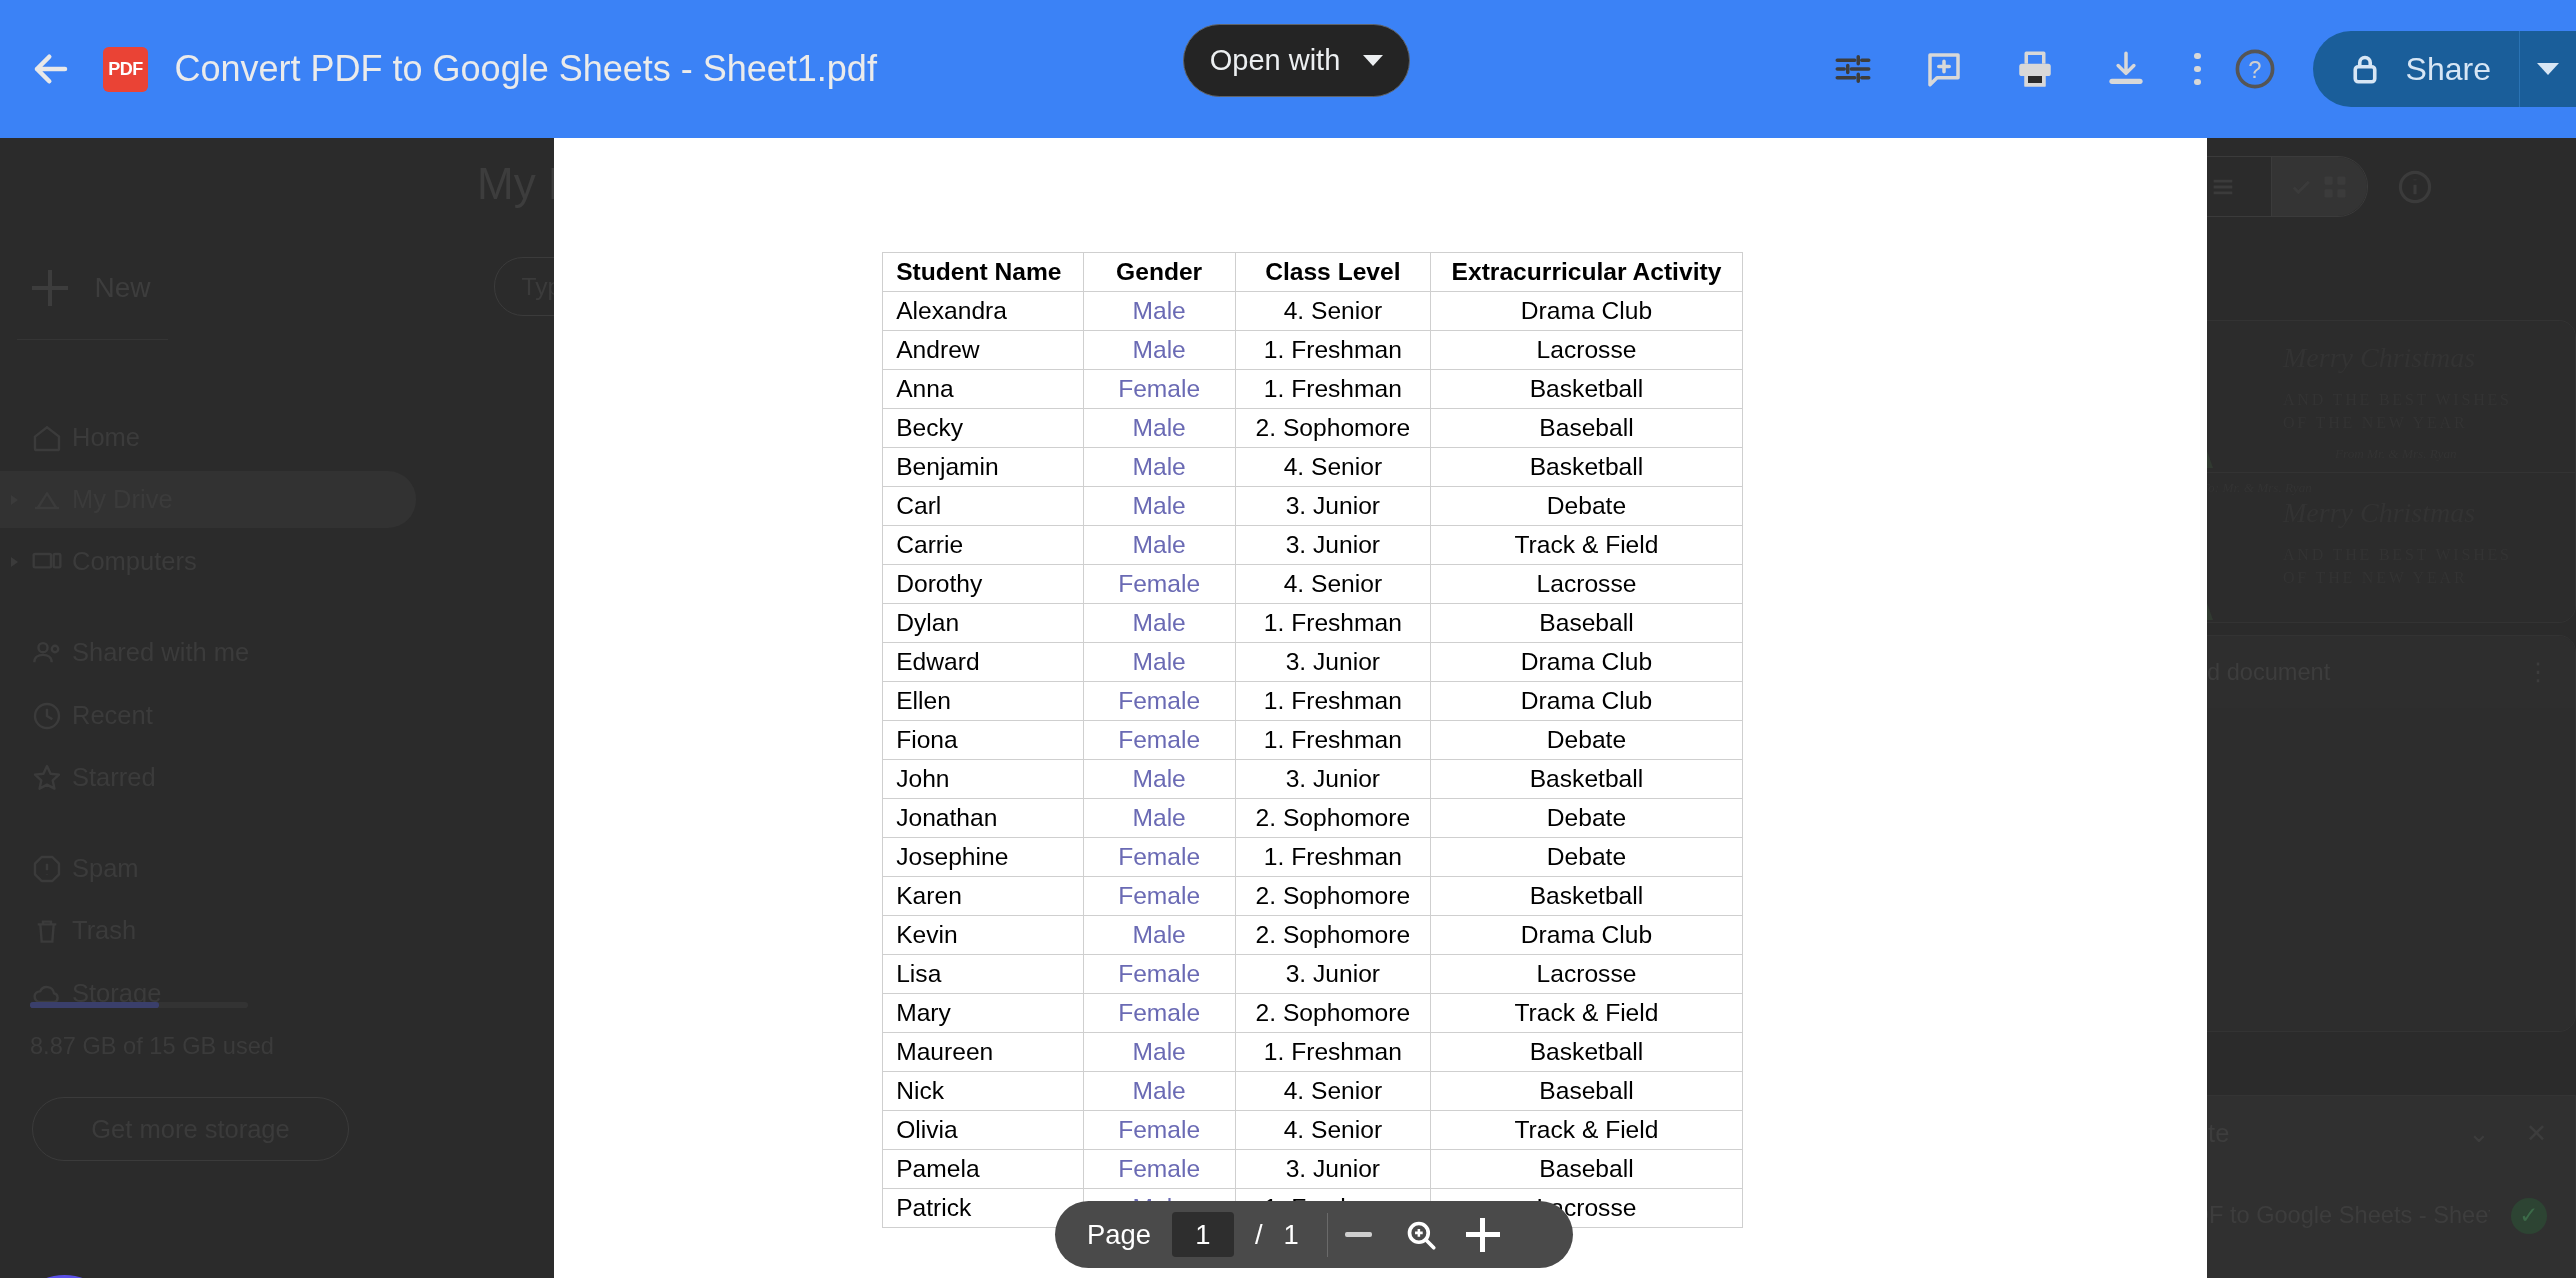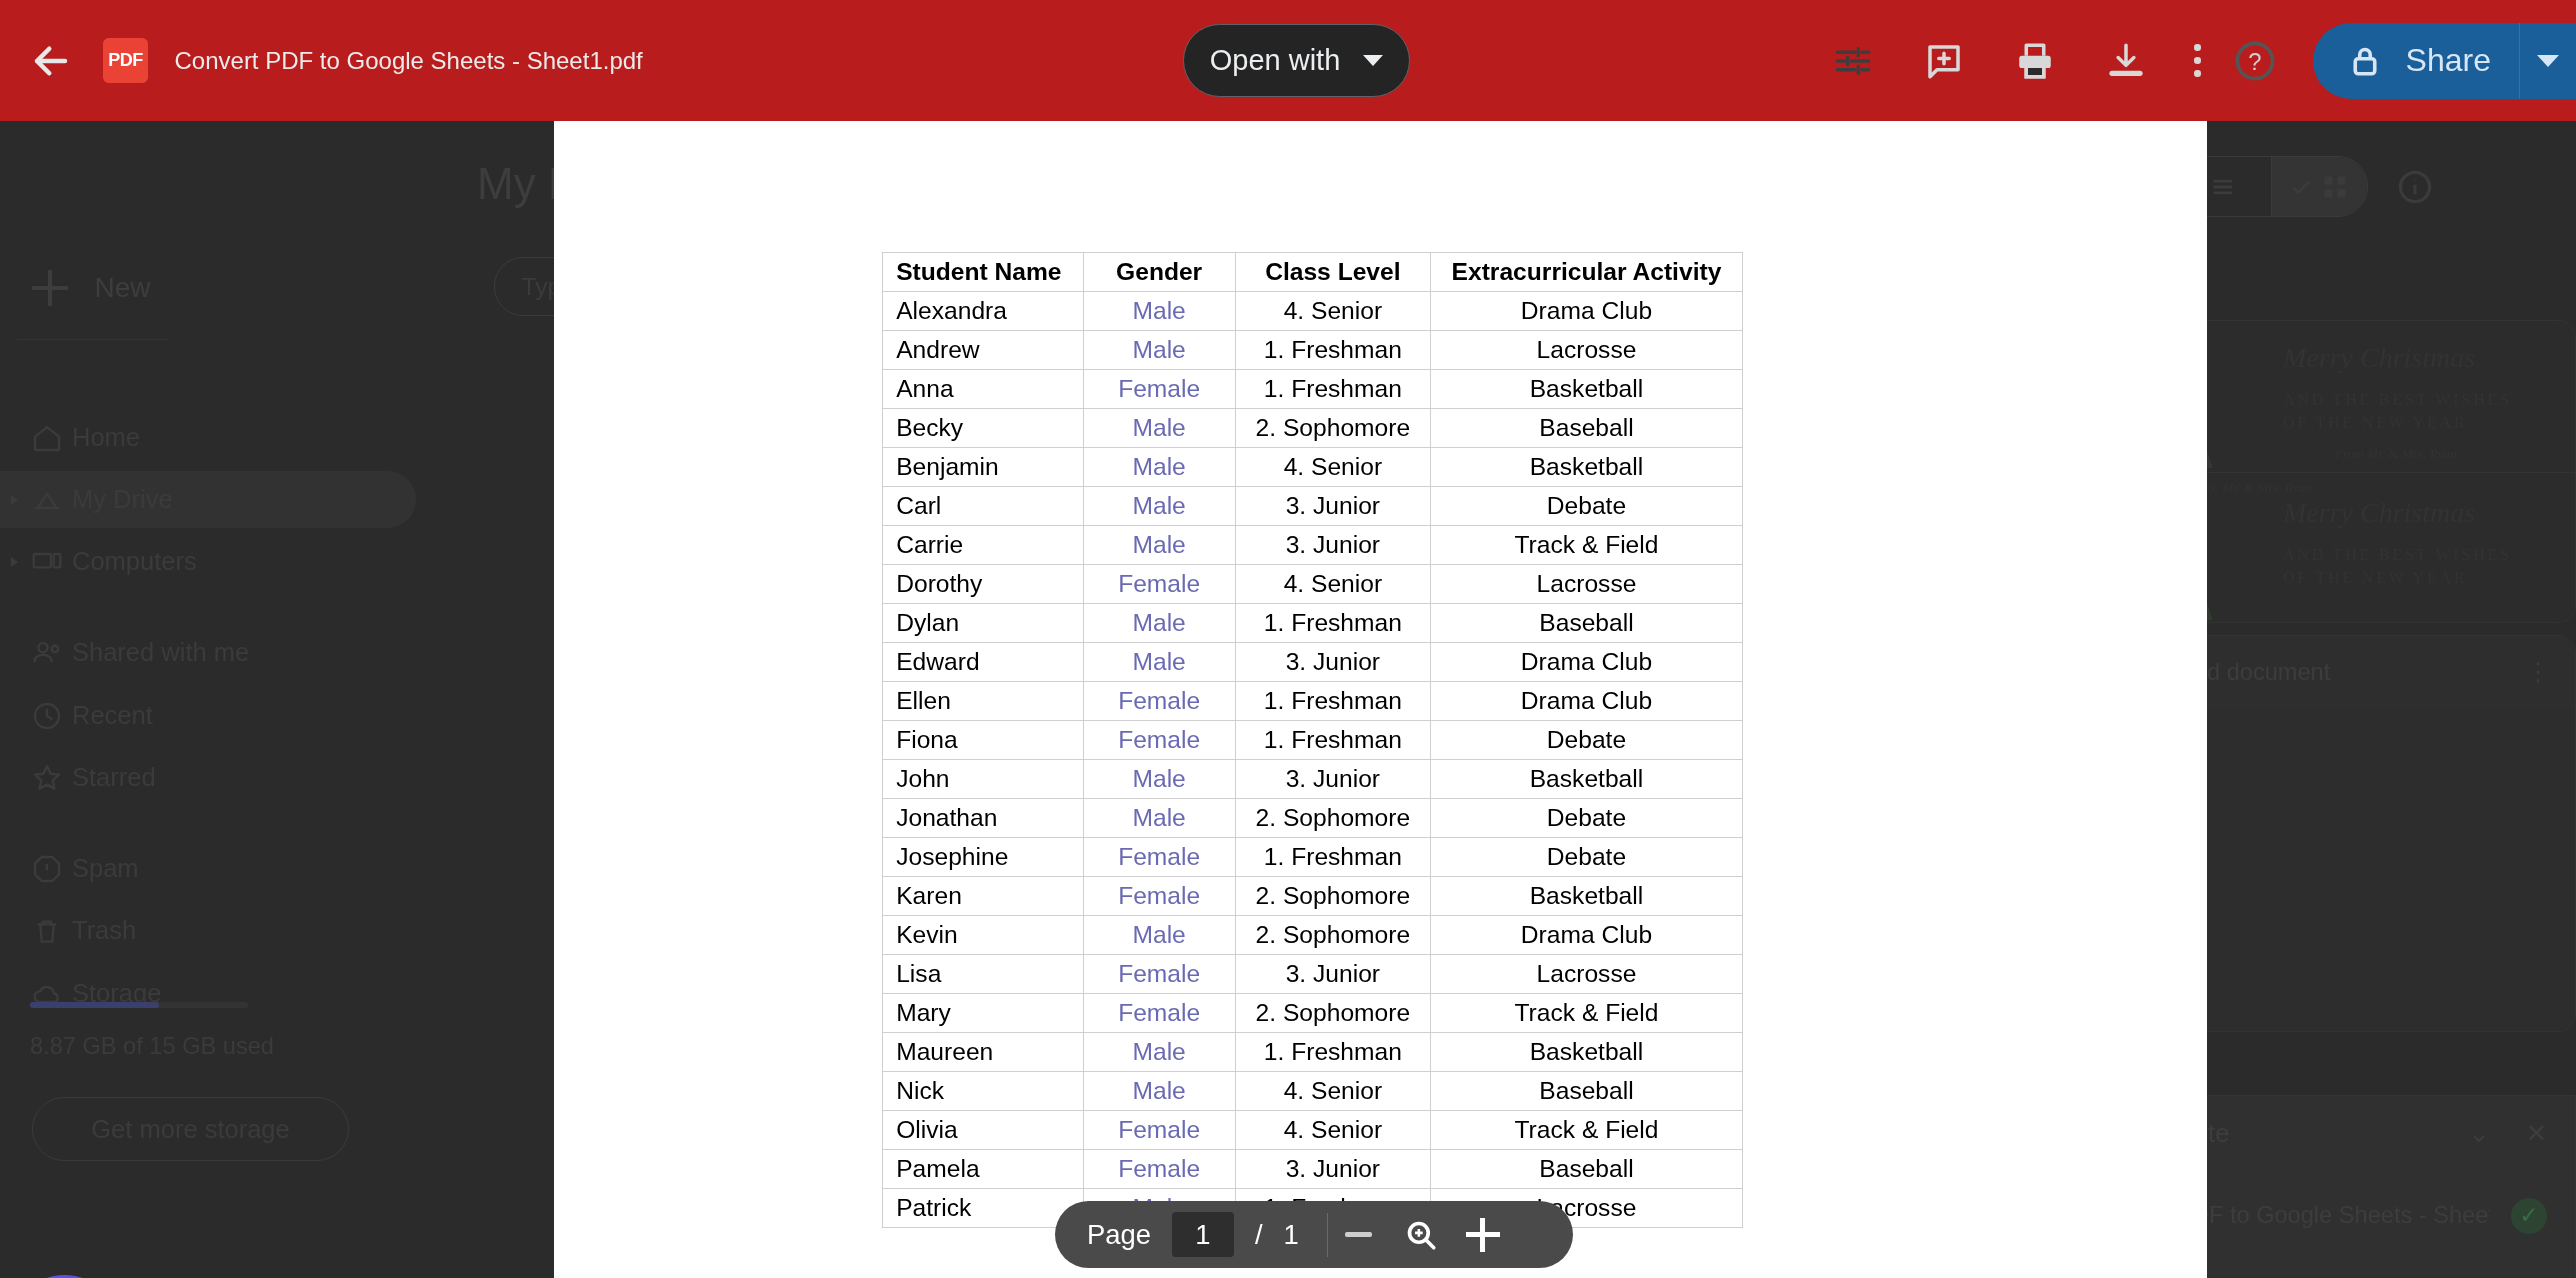--- a/index.html
+++ b/index.html
@@ -106,31 +106,31 @@
   .bg-toast .row2 .fn { color: #3d3d3d; font-size: 23.6px; white-space: nowrap; overflow: hidden; }
   .bg-toast .row2 .chk {
     margin-left: auto; width: 36px; height: 36px; border-radius: 18px;
     background: #2d4433; display: flex; align-items: center; justify-content: center;
     color: #3c6b49; font-size: 23px; flex: none;
   }
   .pdf-badge { width: 28px; height: 34px; background: #4a2a28; border-radius: 2.8px; flex: none; }
 
   
   .topbar {
-    position: absolute; left: 0; top: 0; width: 2576px; height: 121px;
-    background: #b91c1c; z-index: 30; display: flex; align-items: center;
+    position: absolute; left: 0; top: 0; width: 2576px; height: 138px;
+    background: #3b82f6; z-index: 30; display: flex; align-items: center;
   }
   .tb-back { margin-left: 21px; width: 59px; height: 59px; display: flex; align-items: center; justify-content: center; }
   .tb-back svg { width: 42px; height: 42px; stroke: #e8e8e8; fill: none; stroke-width: 2.6; }
   .tb-pdficon {
     margin-left: 23px; width: 45px; height: 45px; background: #ea4335; border-radius: 5.7px;
     display: flex; align-items: center; justify-content: center;
     color: #fff; font-size: 18px; font-weight: bold; letter-spacing: -0.5px;
   }
-  .tb-title { margin-left: 26.5px; color: #ebebeb; font-size: 24px; white-space: nowrap; }
+  .tb-title { margin-left: 26.5px; color: #ebebeb; font-size: 36px; white-space: nowrap; }
   .tb-openwith {
     position: absolute; left: 1183px; top: 23.6px; width: 227px; height: 73px;
     background: #242424; border: 0.9px solid #5f6368; border-radius: 37px;
     display: flex; align-items: center; justify-content: center; gap: 23px;
     color: #eceff1; font-size: 29px;
   }
   .tb-openwith .chev { width: 0; height: 0; border-left: 10.4px solid transparent; border-right: 10.4px solid transparent; border-top: 11.3px solid #eceff1; }
   .tb-right { margin-left: auto; display: flex; align-items: center; gap: 0; padding-right: 0; }
   .tb-icon { width: 91px; height: 91px; display: flex; align-items: center; justify-content: center; }
   .tb-icon svg { width: 42px; height: 42px; stroke: #d8d8d8; fill: none; stroke-width: 2; }

